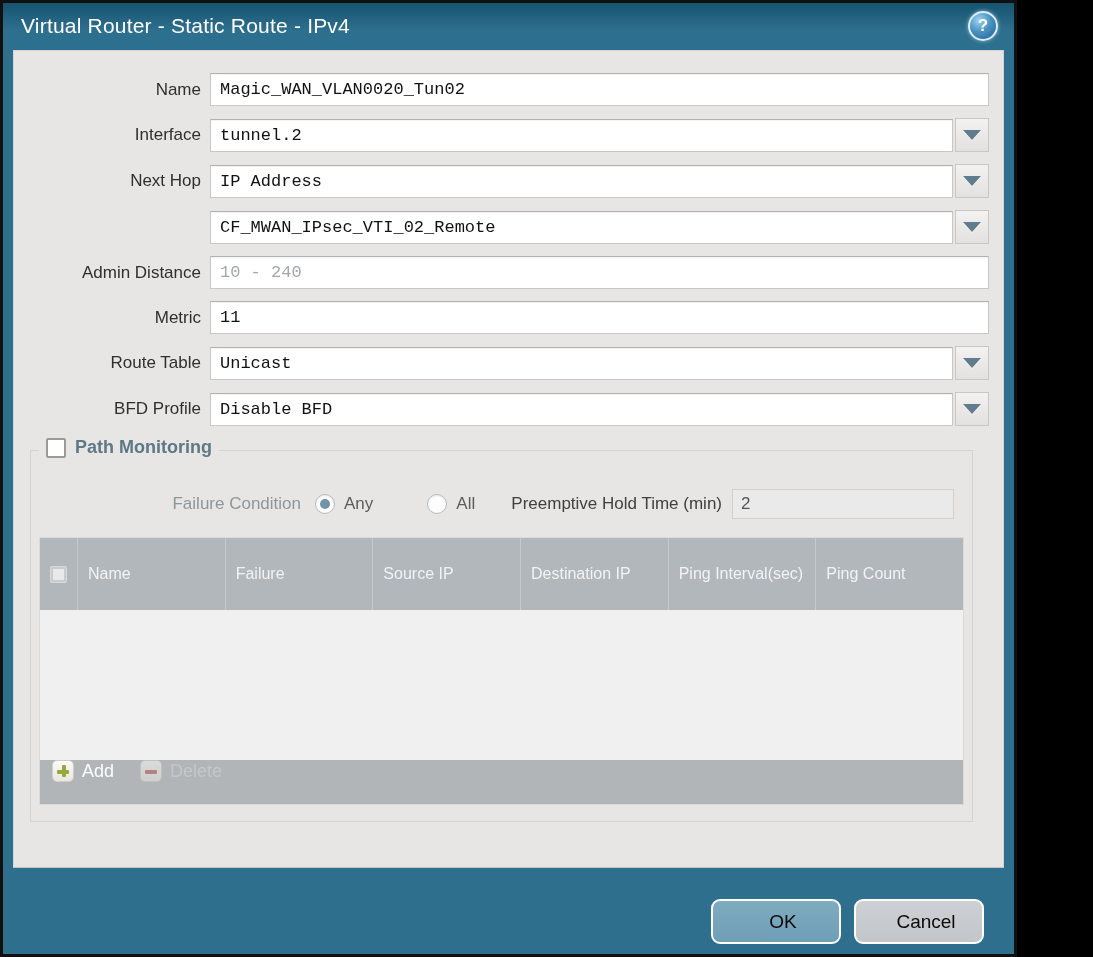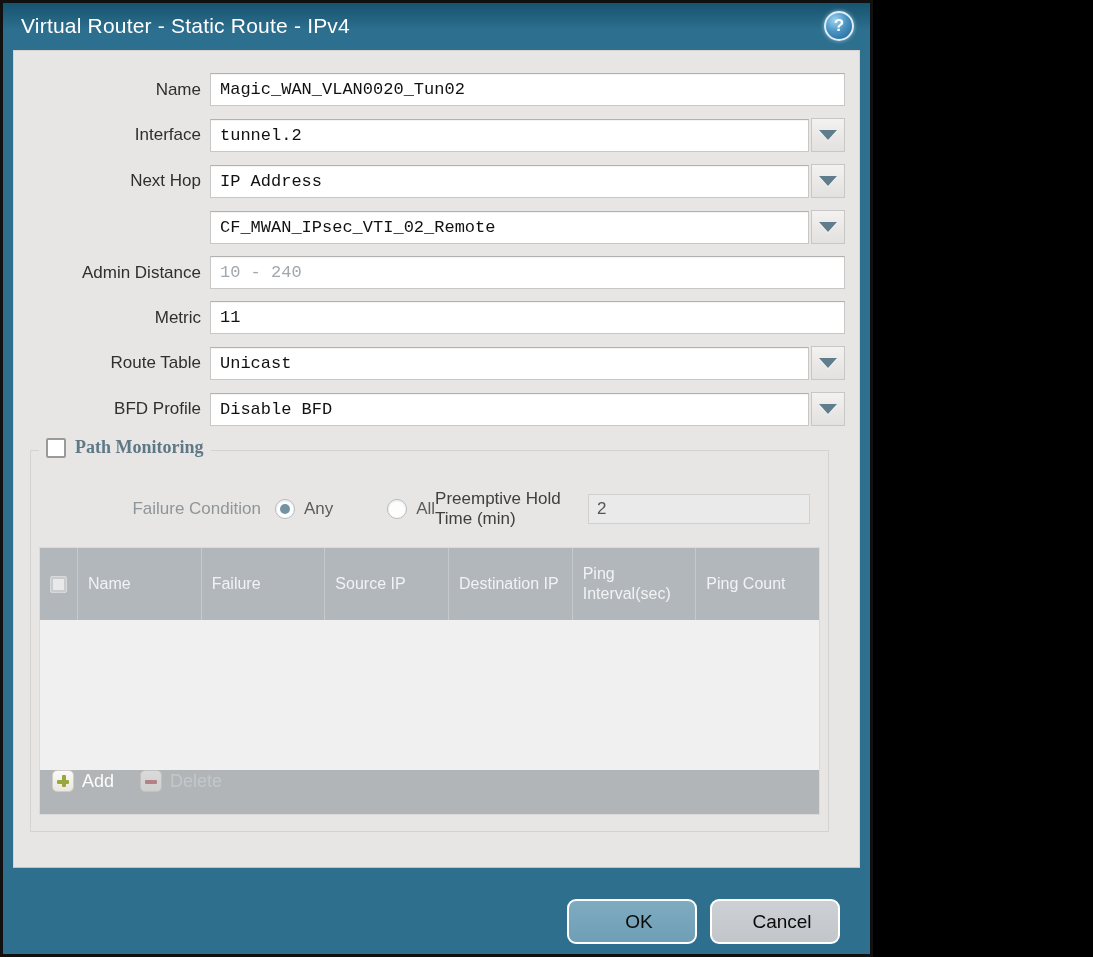--- a/index.html
+++ b/index.html
@@ -1,18 +1,18 @@
 <!DOCTYPE html>
 <html><head>
 <meta charset="utf-8">
 <style>
   * { margin:0; padding:0; box-sizing:border-box; }
   html,body { background:#000; font-family:"Liberation Sans", sans-serif; }
   .window {
-    width:873px; height:957px; position:relative;
+    width:1017px; height:957px; position:relative;
     background:#2e6f8e; border:3px solid #101010; overflow:hidden;
   }
   
   .titlebar {
     height:45px; display:flex; align-items:center; justify-content:space-between;
     padding:0 16px 0 18px;
     background:linear-gradient(180deg,#16536f 0%,#2d6f8e 60%);
   }
   .titlebar .title { color:#fff; font-size:21px; font-weight:400; letter-spacing:0.2px; }
   .help-icon {
@@ -51,21 +51,21 @@
     border-top:10px solid #5f7d8c;
     filter:drop-shadow(0 1px 0 rgba(255,255,255,0.6));
   }
   
   .pm-fieldset {
     position:relative; margin:24px 16px 0 16px;
     border:1px solid #d5d3d1; padding:30px 8px 16px 8px;
   }
   .pm-legend {
     position:absolute; top:-14px; left:8px; display:flex; align-items:center; gap:9px;
-    background:#e8e6e5; padding:0 7px;font-family:Liberation Serif, serif;
+    background:#e8e6e5; padding:0 7px;
   }
   .pm-checkbox {
     width:20px; height:20px; background:#fff; border:2px solid #9a9a9a; border-radius:2px;
     cursor:pointer;
   }
   .pm-title { font-size:18px; font-weight:bold; color:#5e7885; }
   .fc-row { display:flex; align-items:center; padding-right:10px; margin-top:8px; }
   .fc-label { width:262px; text-align:right; font-size:17px; color:#8f9598; }
   .radio {
     width:20px; height:20px; border-radius:50%; background:#fdfdfd;

